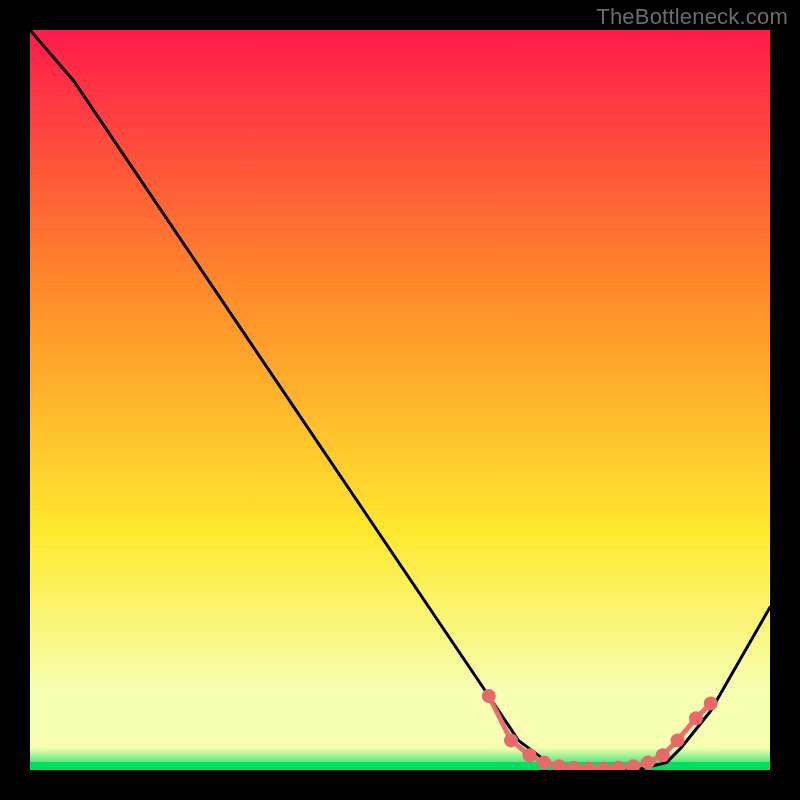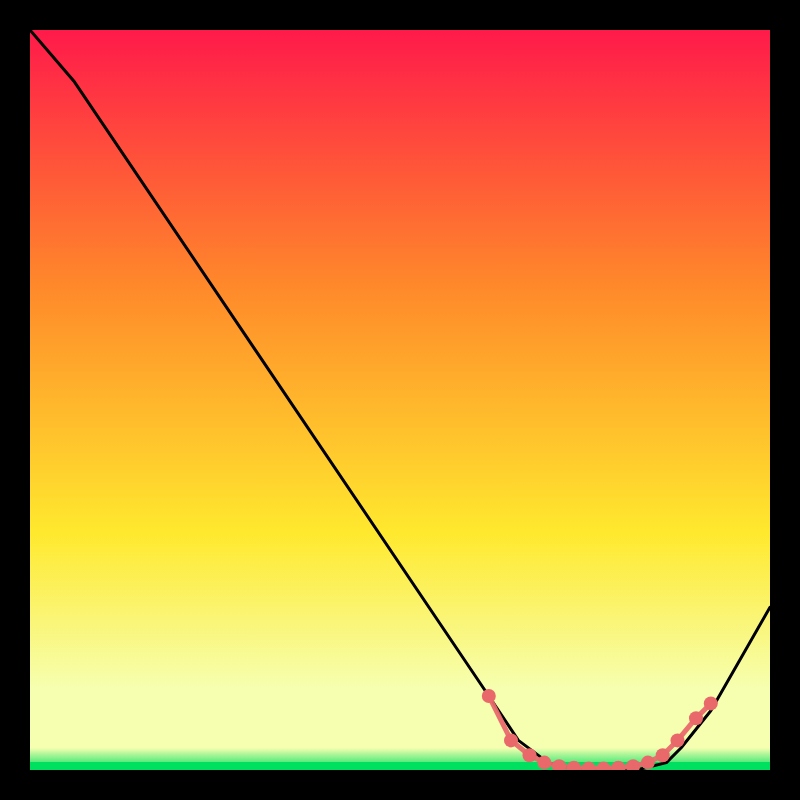--- a/index.html
+++ b/index.html
@@ -33,20 +33,21 @@
     left: 30px;
     width: 740px;
     height: 740px;
   }
   svg { display: block; }
 </style>
 </head>
 <body>
 
 <div class="stage">
+  <div class="watermark">TheBottleneck.com</div>
   <div class="plot">
     <svg id="chart-svg" viewBox="0 0 740 740" width="740" height="740">
         <defs>
           <linearGradient id="bgGrad" x1="0" y1="0" x2="0" y2="1">
             <stop offset="0%" stop-color="#ff1a4a"></stop>
             <stop offset="35%" stop-color="#ff8a2a"></stop>
             <stop offset="68%" stop-color="#ffe92e"></stop>
             <stop offset="89%" stop-color="#f6ffb0"></stop>
             <stop offset="97%" stop-color="#f6ffb0"></stop>
             <stop offset="100%" stop-color="#00e060"></stop>

